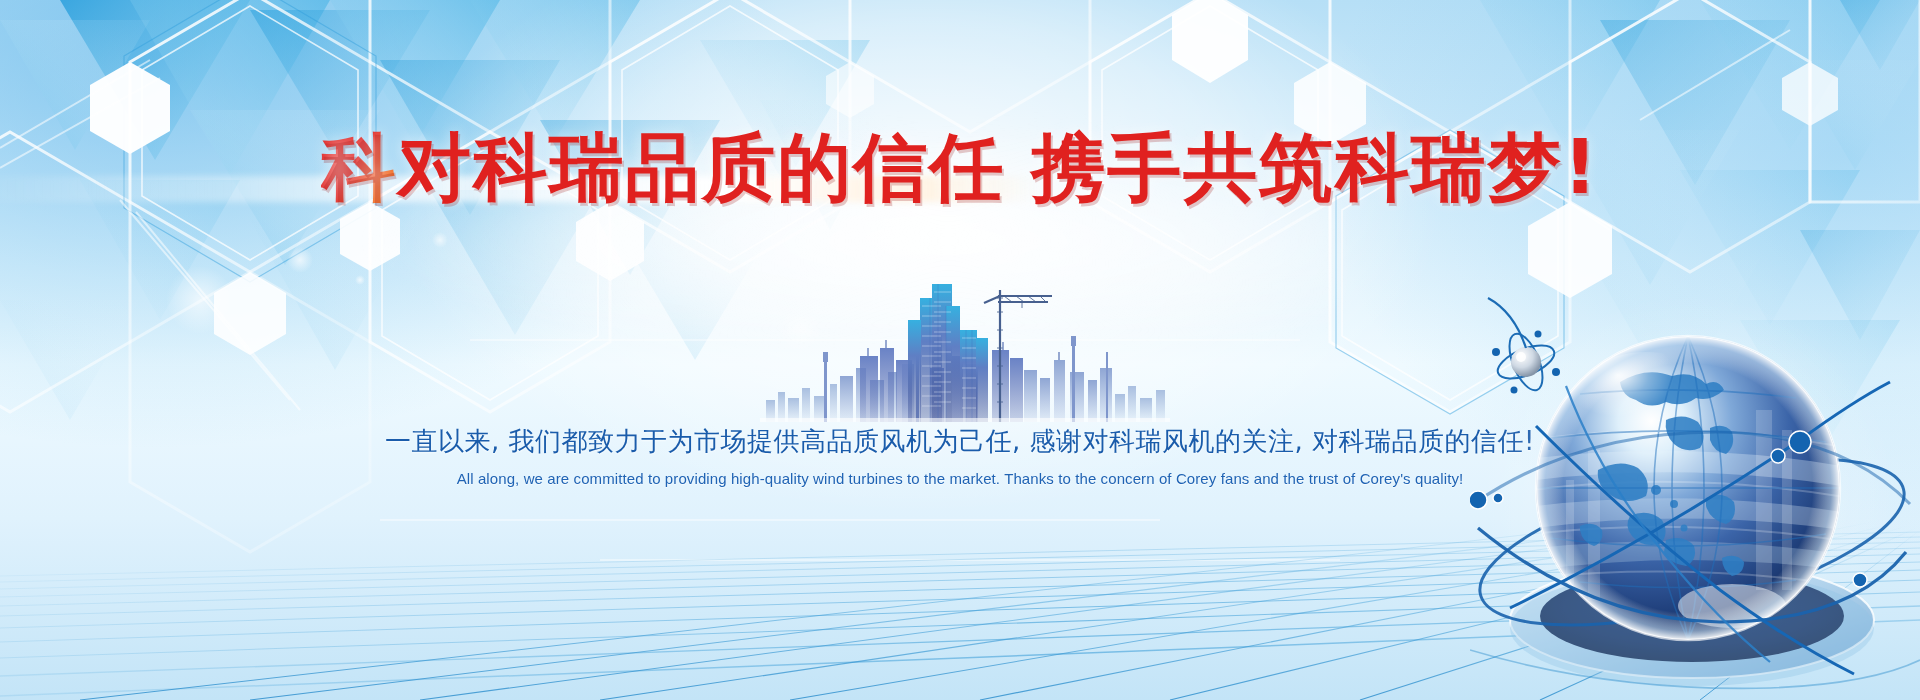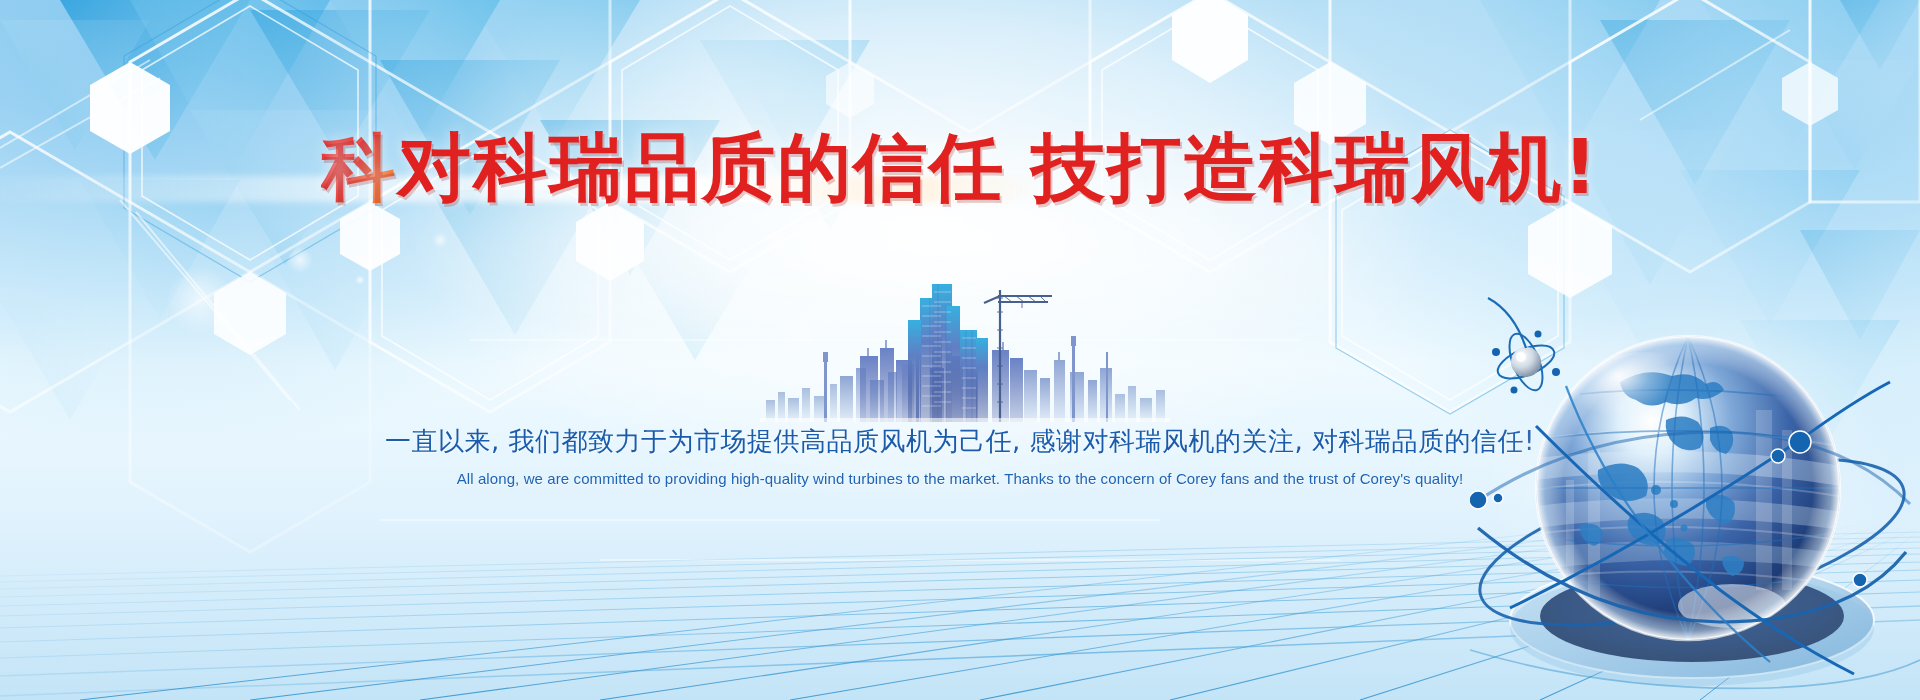--- a/index.html
+++ b/index.html
@@ -223,21 +223,21 @@
         <path d="M 380,520 L 1160,520"></path>
         <path d="M 600,560 L 1340,560"></path>
       </g>
     </svg>
   </div>
 
   <div id="glow-center"></div>
   <div id="light-streak"></div>
 
   <div id="headline-wrap">
-    <div id="headline"><span class="first-char">科</span><span>对科瑞品质的信任</span><span class="gap"></span><span>技打造科瑞风机!</span></div>
+    <div id="headline"><span class="first-char">科</span><span>对科瑞品质的信任</span><span class="gap"></span><span>携手共筑科瑞梦!</span></div>
   </div>
 
   <div id="skyline">
     <svg viewBox="0 0 410 150" preserveAspectRatio="none">
       <defs>
         <linearGradient id="bldTall" x1="0" y1="0" x2="0" y2="1">
           <stop offset="0%" stop-color="#36b0e0"></stop>
           <stop offset="35%" stop-color="#5f7fc4"></stop>
           <stop offset="100%" stop-color="#3d4f93" stop-opacity=".35"></stop>
         </linearGradient>

